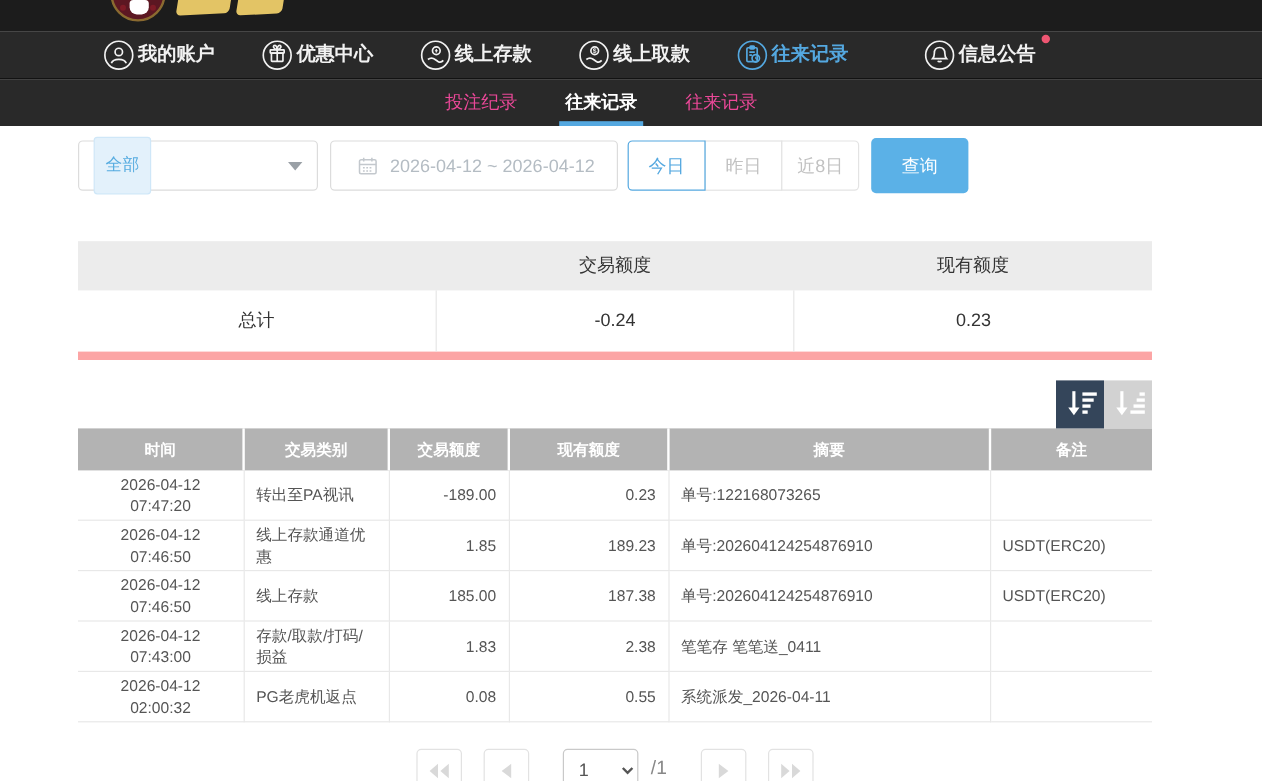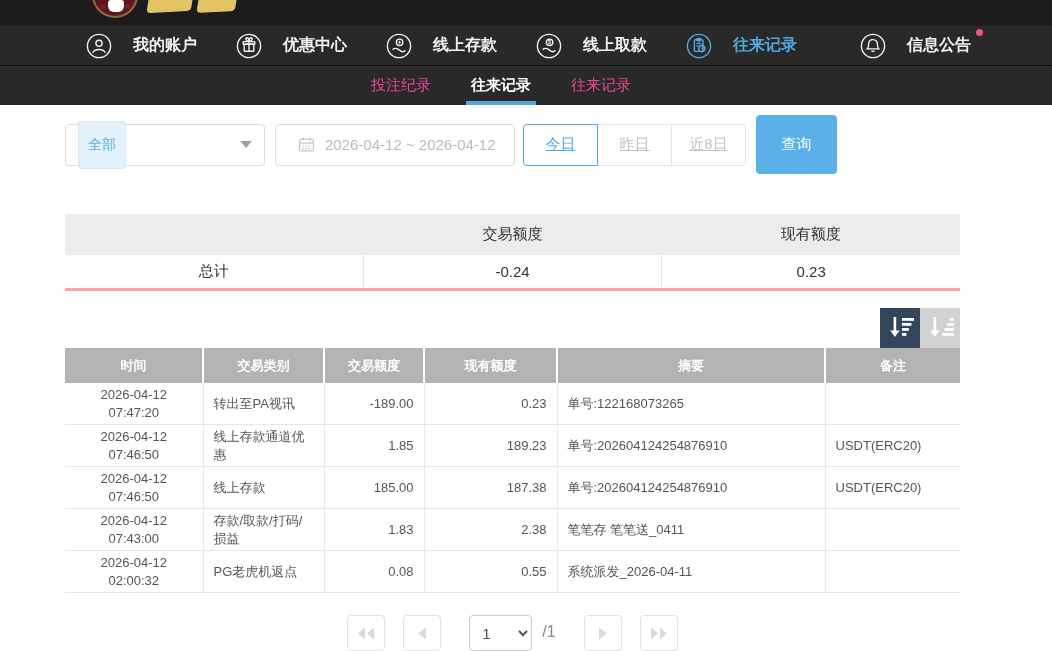--- a/index.html
+++ b/index.html
@@ -11,21 +11,21 @@
   .logo-circle { position:absolute; left:92px; top:-28px; width:46px; height:46px;
     border-radius:50%; background:#5c1722; border:2px solid #8a6a30; }
   .logo-face { position:absolute; left:14px; top:26px; width:16px; height:12px;
     background:#fff; border-radius:3px 3px 6px 6px; }
   .logo-dot { position:absolute; width:5px; height:5px; background:#7e1b26; border-radius:50%; top:30px; }
   .logo-text-blob { position:absolute; top:-6px; height:18px; background:#e3c465;
     border-radius:4px; transform:skewX(-12deg) rotate(-3deg); }
 
   .mainnav { height:40px; background:#292929; border-bottom:1px solid #121212;
     display:flex; align-items:center; padding-left:86px; }
-  .nav-item { display:flex; align-items:center; gap:21px; color:#f2f2f2;
+  .nav-item { display:flex; align-items:center; gap:3px; color:#f2f2f2;
     font-size:16px; font-weight:bold; margin-right:39px; cursor:pointer; position:relative; }
   .nav-item .nicon { width:26px; height:26px; display:block; color:#f2f2f2; }
   .nav-item.active { color:#54a8e0; }
   .nav-item.active .nicon { color:#54a8e0; }
   .nav-item.last { margin-left:24px; }
   .nav-badge { position:absolute; right:-12px; top:-4px; width:7px; height:7px;
     border-radius:50%; background:#ee5672; }
 
   .subnav { height:39px; background:#292929; display:flex; justify-content:center;
     align-items:stretch; gap:34px; padding-right:50px; }
@@ -42,35 +42,35 @@
     background:#fff; display:flex; align-items:center; padding:0 12px; cursor:pointer; }
   .type-tag { background:#e3f1fb; border:1px solid #cfe7f8; color:#57ace0;
     font-size:14px; border-radius:3px; padding:14px 9px; }
   .select-caret { margin-left:auto; width:0; height:0; border-left:6px solid transparent;
     border-right:6px solid transparent; border-top:7px solid #9aa0a6; }
   .date-input { width:240px; height:42px; border:1px solid #dcdcdc; border-radius:4px;
     margin-left:10px; display:flex; align-items:center; padding:0 12px 0 22px; gap:10px;
     color:#b4bcc3; font-size:15px; cursor:pointer; }
   .cal-icon { width:17px; height:17px; color:#c3c8cd; }
   .quick-group { display:flex; margin-left:8px; }
-  .quick-btn { width:75px; height:42px; background:#fff; border:1px solid #e3e3e3;
+  .quick-btn { width:65px; height:42px; background:#fff; border:1px solid #e3e3e3;
     color:#c2c2c2; font-size:15px; display:flex; align-items:center; justify-content:center;
-    cursor:pointer; margin-left:-1px;text-decoration:underline; }
+    cursor:pointer; margin-left:-1px; }
   .quick-btn.first { border-radius:4px 0 0 4px; margin-left:0; }
   .quick-btn.lastb { border-radius:0 4px 4px 0; }
   .quick-btn.active { border:1px solid #54a8e0; color:#54a8e0; z-index:2; }
-  .search-btn { width:81px; height:59px; margin-left:10px; background:#5bb1e7;
+  .search-btn { width:81px; height:46px; margin-left:10px; background:#5bb1e7;
     color:#fff; font-size:15px; border:none; border-radius:4px; cursor:pointer; }
 
   
   .summary { width:895px; margin-top:40px; }
   .summary-head { display:flex; background:#ececec; height:41px; }
   .summary-head > div { flex:1; display:flex; align-items:center; justify-content:center;
     color:#333; font-size:15px; }
-  .summary-body { display:flex; height:36px; border-bottom:3px solid #fca5a5; }
+  .summary-body { display:flex; height:58px; border-bottom:7px solid #fca5a5; }
   .summary-body > div { flex:1; display:flex; align-items:center; justify-content:center;
     color:#333; font-size:15px; border-right:1px solid #e6e6e6; }
   .summary-body > div:last-child { border-right:none; }
 
   
   .sort-row { width:895px; margin-top:17px; display:flex; justify-content:flex-end; }
   .sort-btn { width:40px; height:40px; border:none; cursor:pointer; padding:0; display:block; }
   .sort-btn.desc { background:#34455a; }
   .sort-btn.asc  { background:#d2d2d2; }
 

